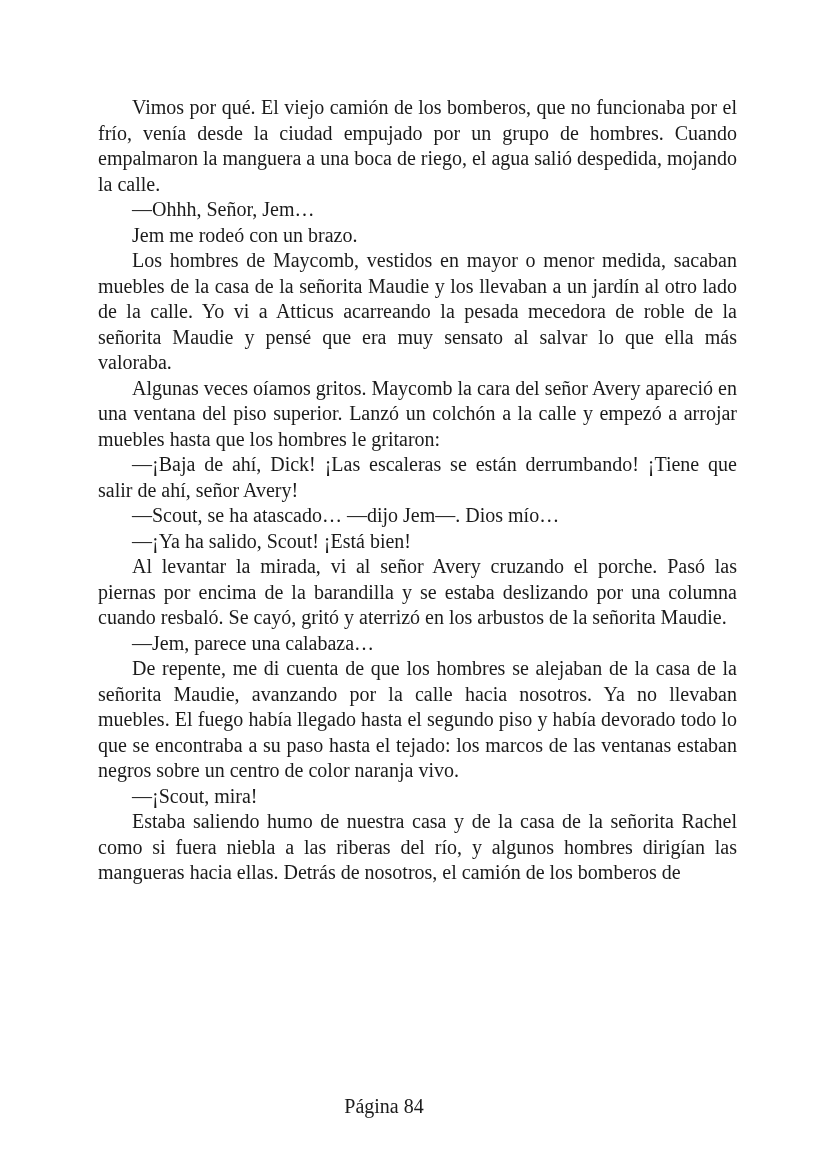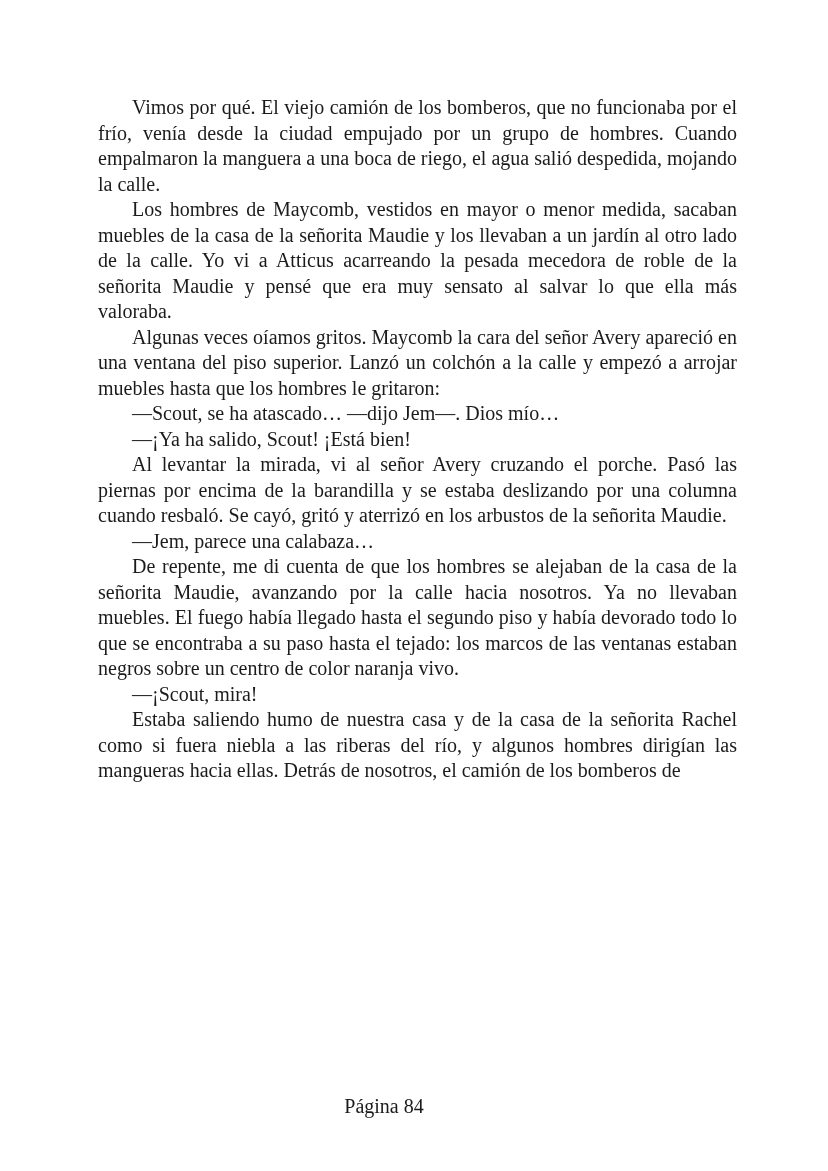--- a/index.html
+++ b/index.html
@@ -42,22 +42,25 @@
     color: #1b1b1b;
     padding-left: 21px;
   }
 </style>
 </head>
 <body>
 
 <div class="page">
   <div class="text-block">
     <p>Vimos por qué. El viejo camión de los bomberos, que no funcionaba por el frío, venía desde la ciudad empujado por un grupo de hombres. Cuando empalmaron la manguera a una boca de riego, el agua salió despedida, mojando la calle.</p>
+    <p>—Ohhh, Señor, Jem…</p>
+    <p>Jem me rodeó con un brazo.</p>
     <p>Los hombres de Maycomb, vestidos en mayor o menor medida, sacaban muebles de la casa de la señorita Maudie y los llevaban a un jardín al otro lado de la calle. Yo vi a Atticus acarreando la pesada mecedora de roble de la señorita Maudie y pensé que era muy sensato al salvar lo que ella más valoraba.</p>
     <p>Algunas veces oíamos gritos. Maycomb la cara del señor Avery apareció en una ventana del piso superior. Lanzó un colchón a la calle y empezó a arrojar muebles hasta que los hombres le gritaron:</p>
+    <p>—¡Baja de ahí, Dick! ¡Las escaleras se están derrumbando! ¡Tiene que salir de ahí, señor Avery!</p>
     <p>—Scout, se ha atascado… —dijo Jem—. Dios mío…</p>
     <p>—¡Ya ha salido, Scout! ¡Está bien!</p>
     <p>Al levantar la mirada, vi al señor Avery cruzando el porche. Pasó las piernas por encima de la barandilla y se estaba deslizando por una columna cuando resbaló. Se cayó, gritó y aterrizó en los arbustos de la señorita Maudie.</p>
     <p>—Jem, parece una calabaza…</p>
     <p>De repente, me di cuenta de que los hombres se alejaban de la casa de la señorita Maudie, avanzando por la calle hacia nosotros. Ya no llevaban muebles. El fuego había llegado hasta el segundo piso y había devorado todo lo que se encontraba a su paso hasta el tejado: los marcos de las ventanas estaban negros sobre un centro de color naranja vivo.</p>
     <p>—¡Scout, mira!</p>
     <p>Estaba saliendo humo de nuestra casa y de la casa de la señorita Rachel como si fuera niebla a las riberas del río, y algunos hombres dirigían las mangueras hacia ellas. Detrás de nosotros, el camión de los bomberos de</p>
   </div>
   <div class="page-footer">Página 84</div>
 </div>

